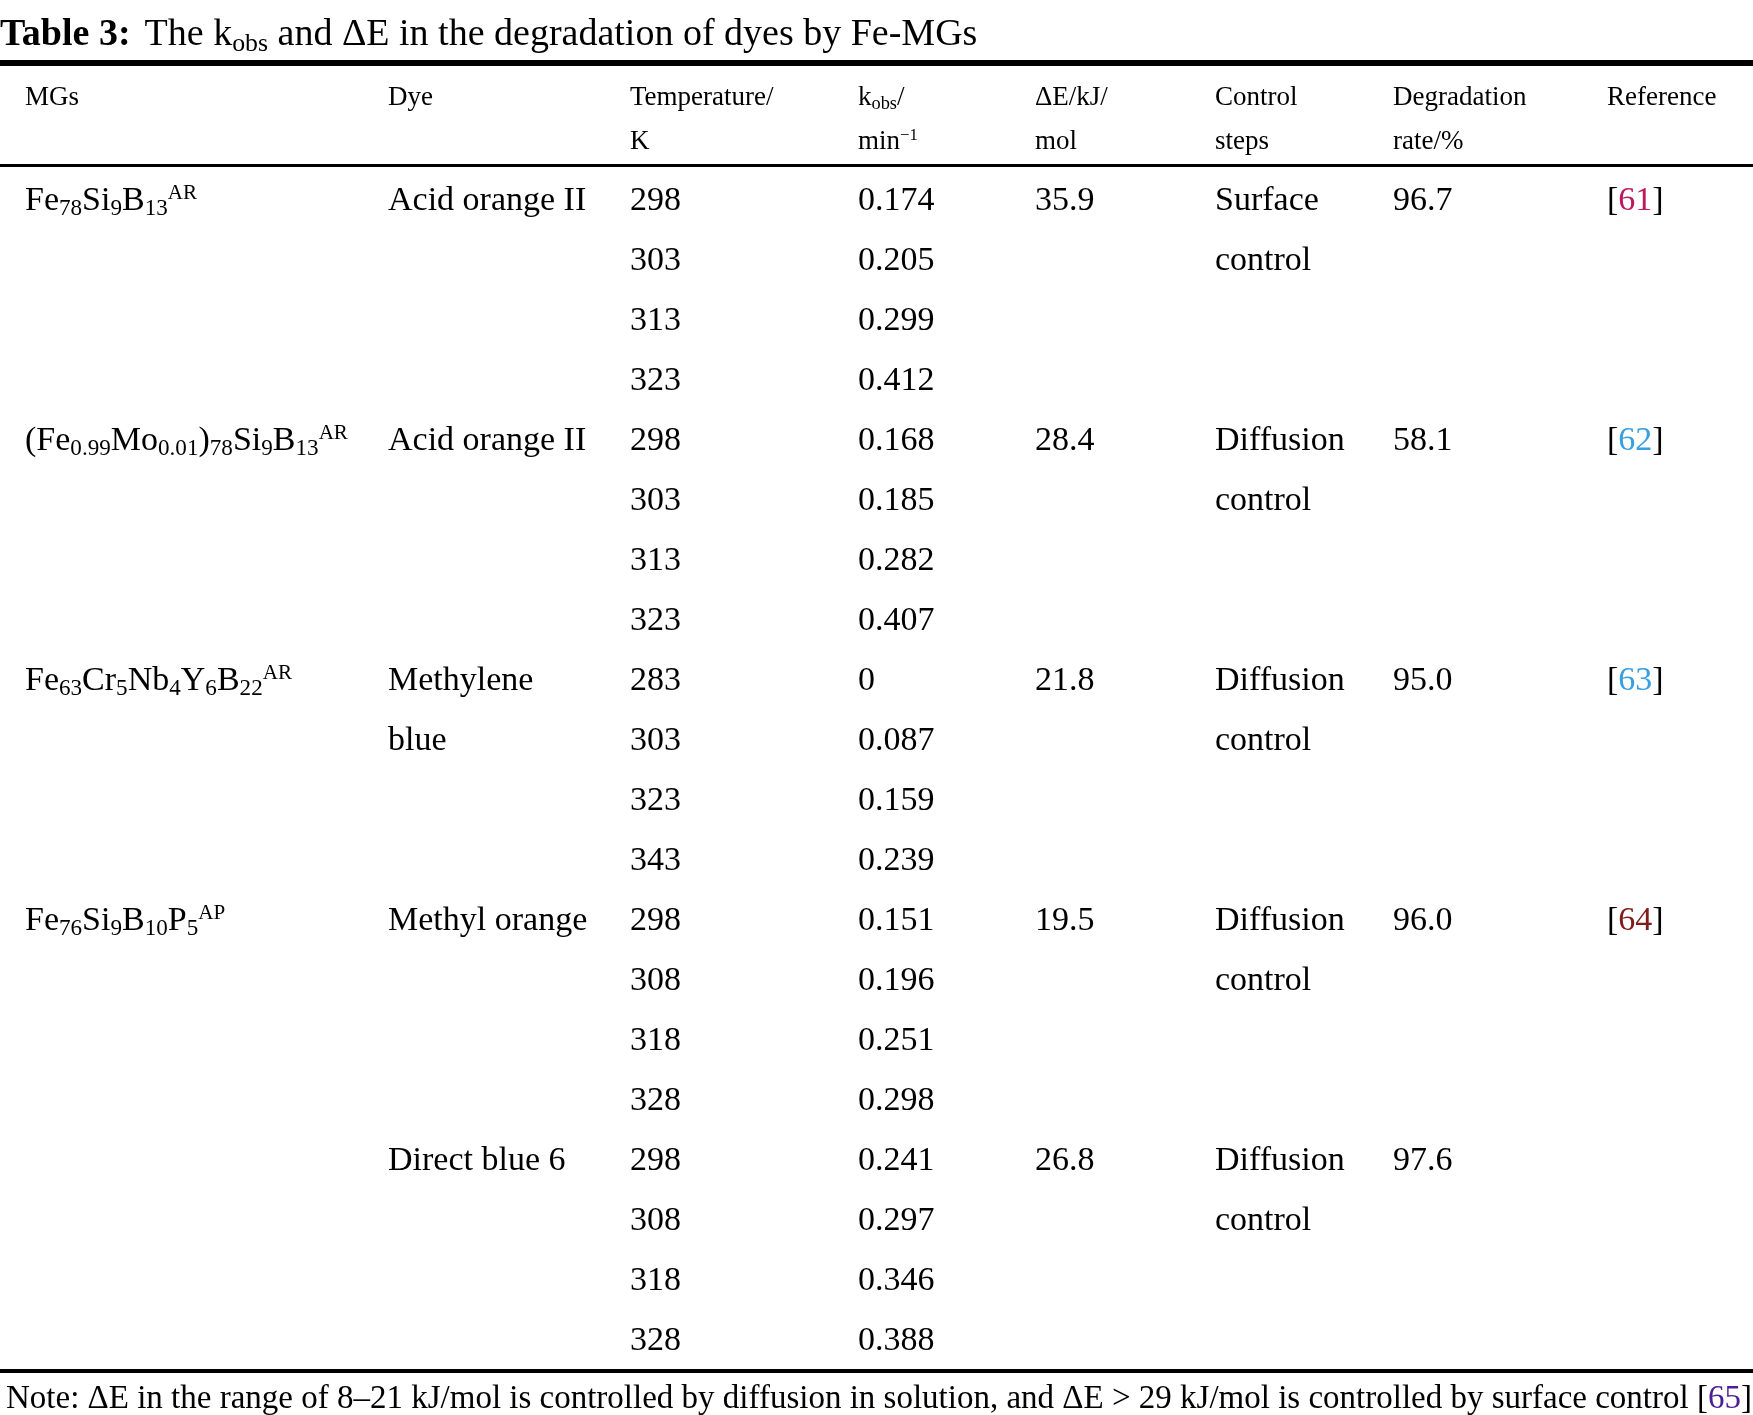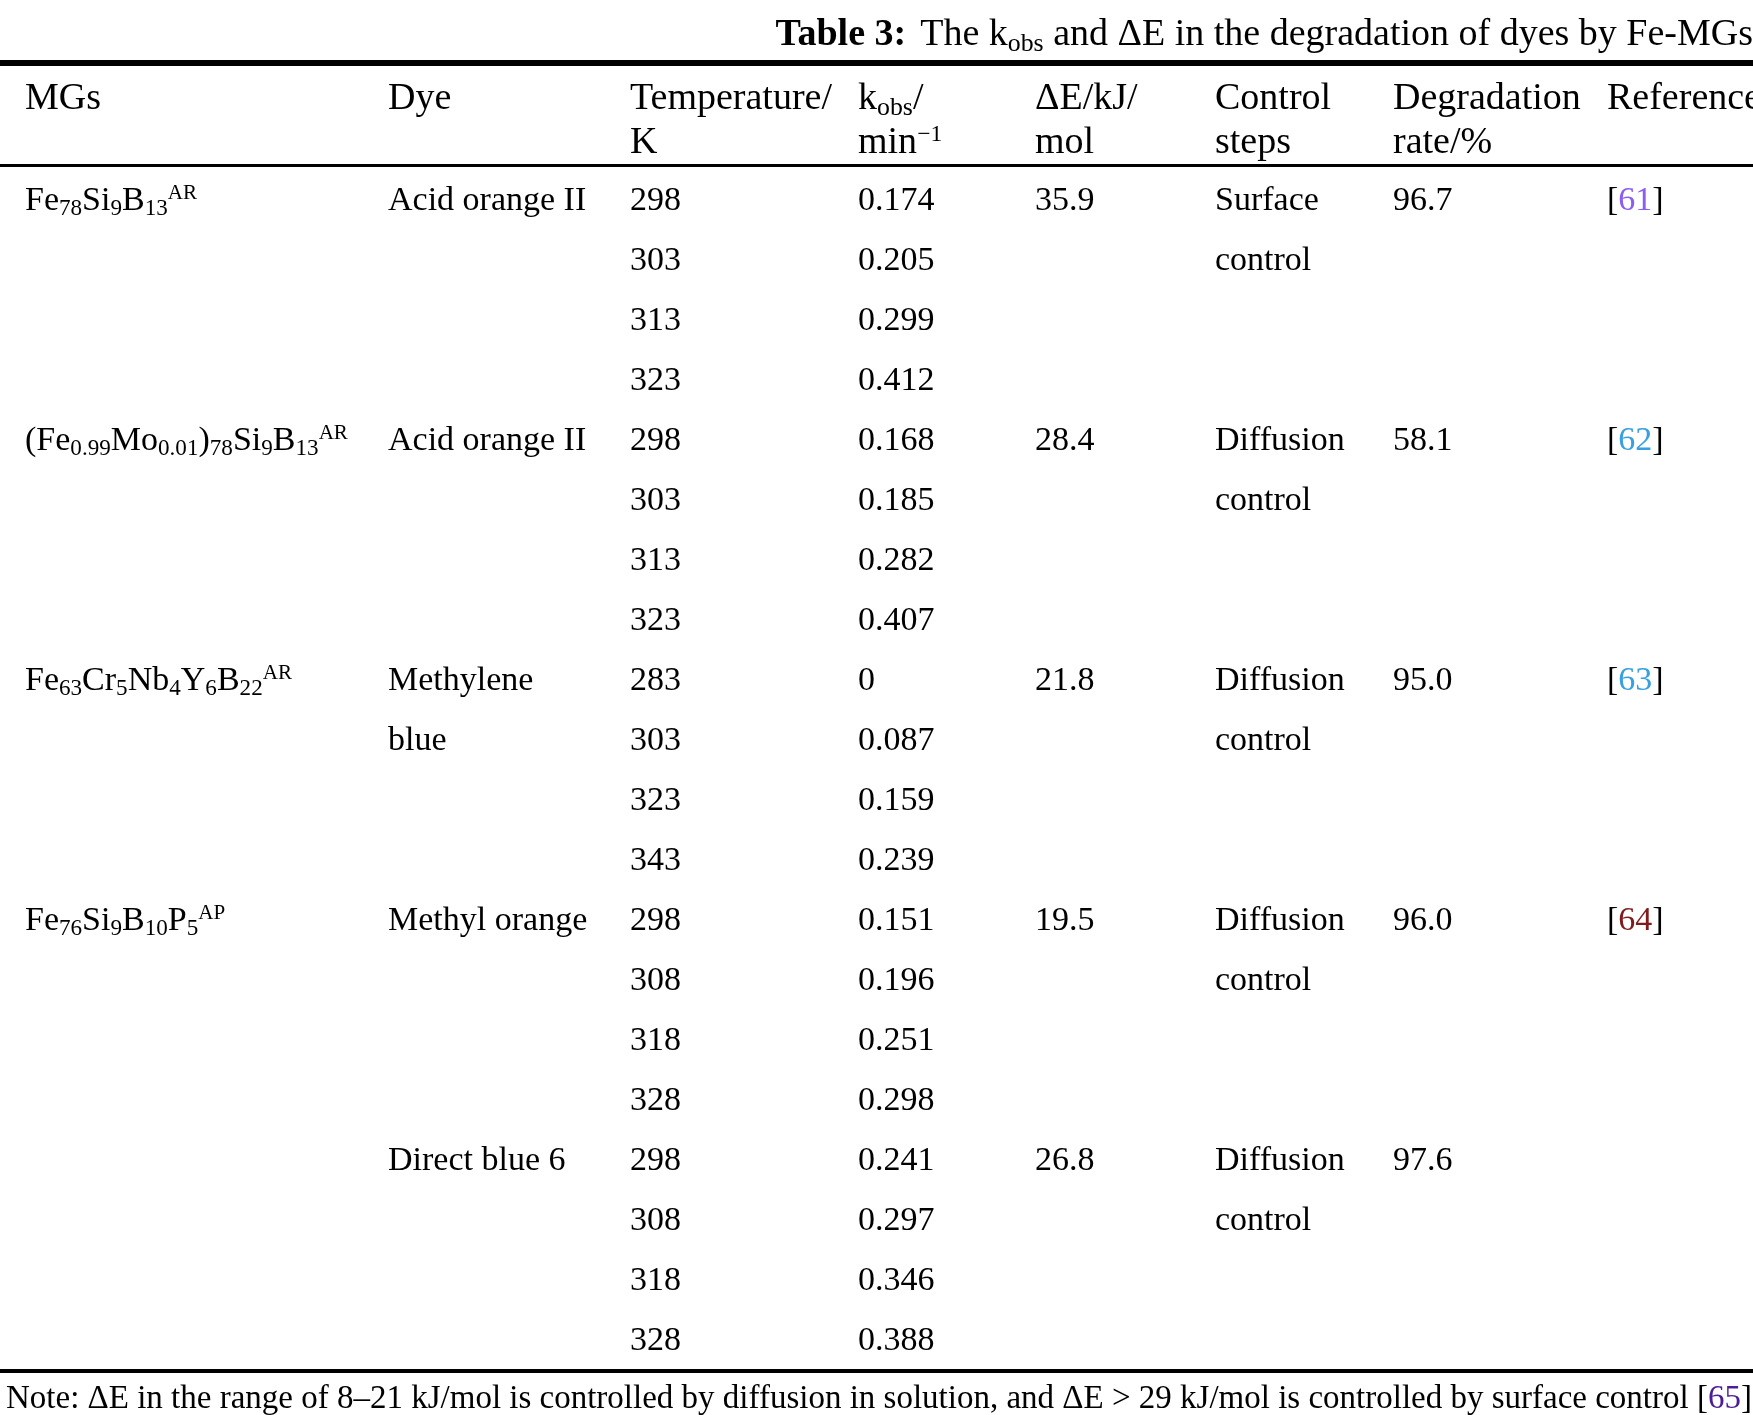--- a/index.html
+++ b/index.html
@@ -4,35 +4,35 @@
 <style>
   html, body { margin: 0; padding: 0; }
   body {
     width: 1753px; height: 1415px;
     background: #ffffff; color: #000000;
     font-family: "Liberation Serif", "DejaVu Serif", serif;
     overflow: hidden;
   }
   .title {
     height: 52px; padding-top: 8px;
-    text-align: right; font-size: 38px; line-height: 48px;
+    text-align: left; font-size: 38px; line-height: 48px;
     white-space: nowrap;
   }
   .title-label { font-weight: bold; margin-right: 14px; }
   .rule-thick  { height: 6px; background: #000; }
   .rule-mid    { height: 3px; background: #000; }
   .rule-bottom { height: 4px; background: #000; }
   .grid {
     display: grid;
     grid-template-columns: 363px 242px 228px 177px 180px 178px 214px 1fr;
     padding-left: 25px;
     align-items: start;
   }
   .header-grid { padding-top: 8px; padding-bottom: 2px; }
-  .hline { line-height: 44px; font-size: 38px; white-space: nowrap; }
+  .hline { line-height: 44px; font-size: 27px; white-space: nowrap; }
   .body-wrap { padding-top: 2px; }
   .line {
     height: 60px; line-height: 60px;
     font-size: 34px; white-space: nowrap;
   }
   sub { font-size: 0.68em; line-height: 0; vertical-align: -0.22em; }
   sup { font-size: 0.62em; line-height: 0; vertical-align: 0.52em; }
   .note {
     padding: 4px 0 0 6px;
     font-size: 33px; line-height: 40px; white-space: nowrap;
@@ -111,21 +111,21 @@
       <div class="line">35.9</div>
     </div>
     <div>
       <div class="line">Surface</div>
       <div class="line">control</div>
     </div>
     <div>
       <div class="line">96.7</div>
     </div>
     <div>
-      <div class="line"><span>[</span><span class="ref-num" style="color: #8b5cf6;">61</span><span>]</span></div>
+      <div class="line"><span>[</span><span class="ref-num" style="color: #be185d;">61</span><span>]</span></div>
     </div>
   </div>
 
   <div class="grid">
     <div>
       <div class="line"><span>(Fe</span><sub>0.99</sub><span>Mo</span><sub>0.01</sub><span>)</span><sub>78</sub><span>Si</span><sub>9</sub><span>B</span><sub>13</sub><sup>AR</sup></div>
     </div>
     <div>
       <div class="line">Acid orange II</div>
       <div class="line"></div>

